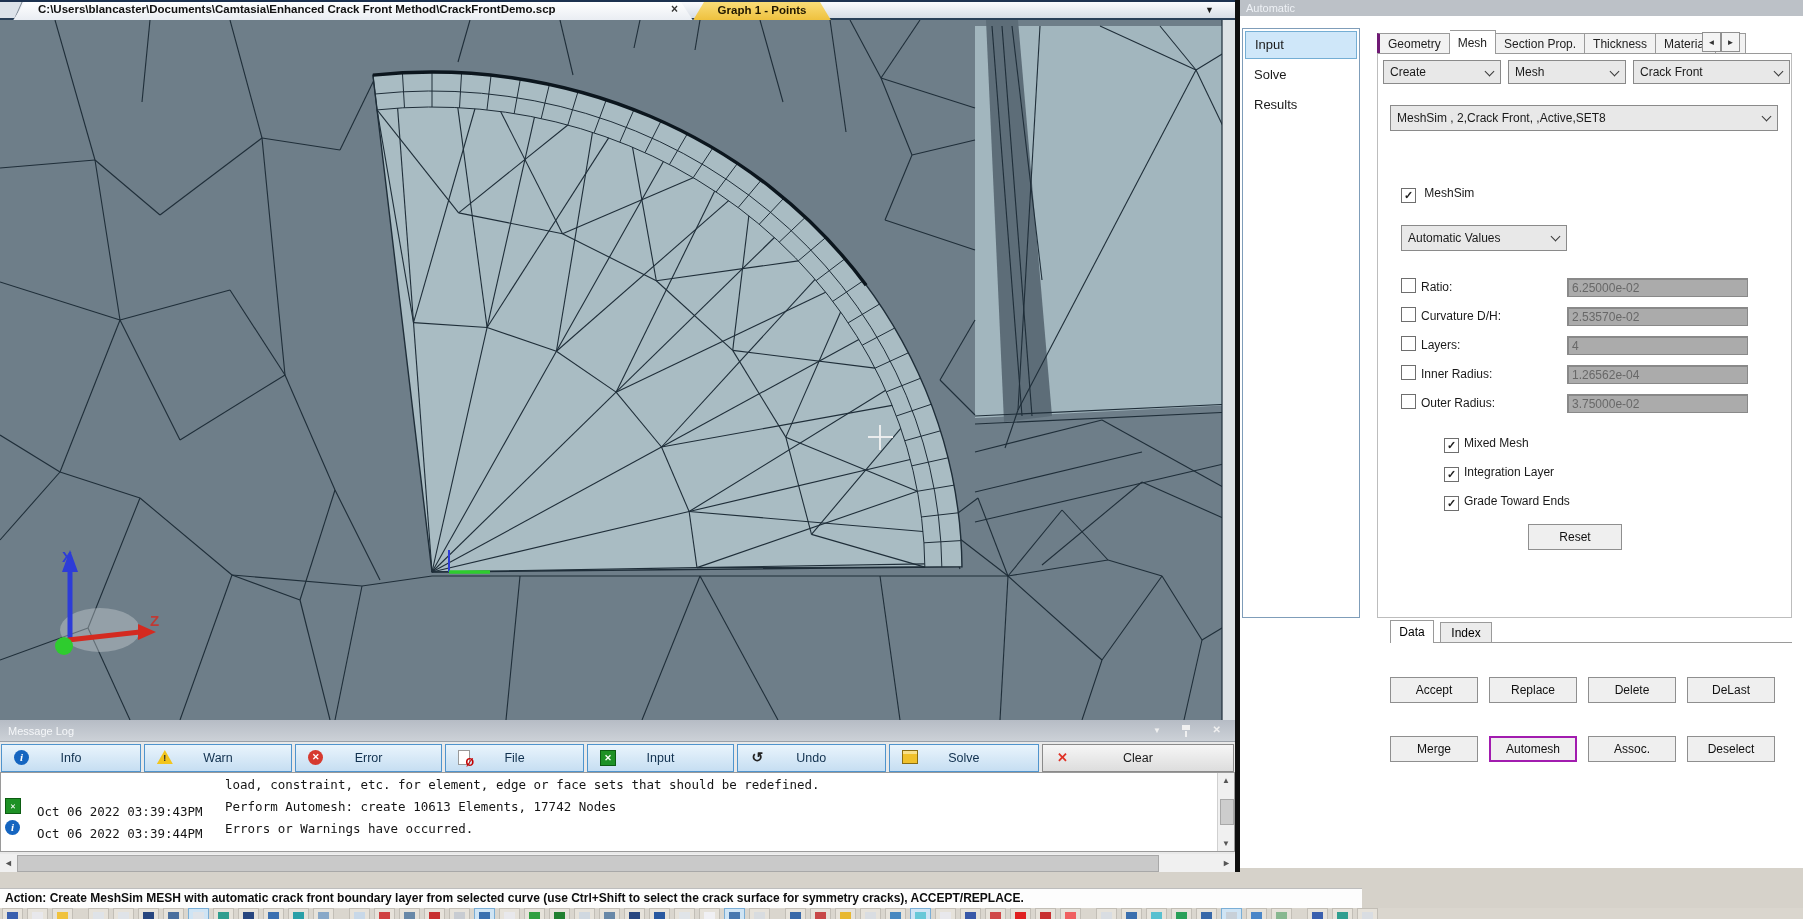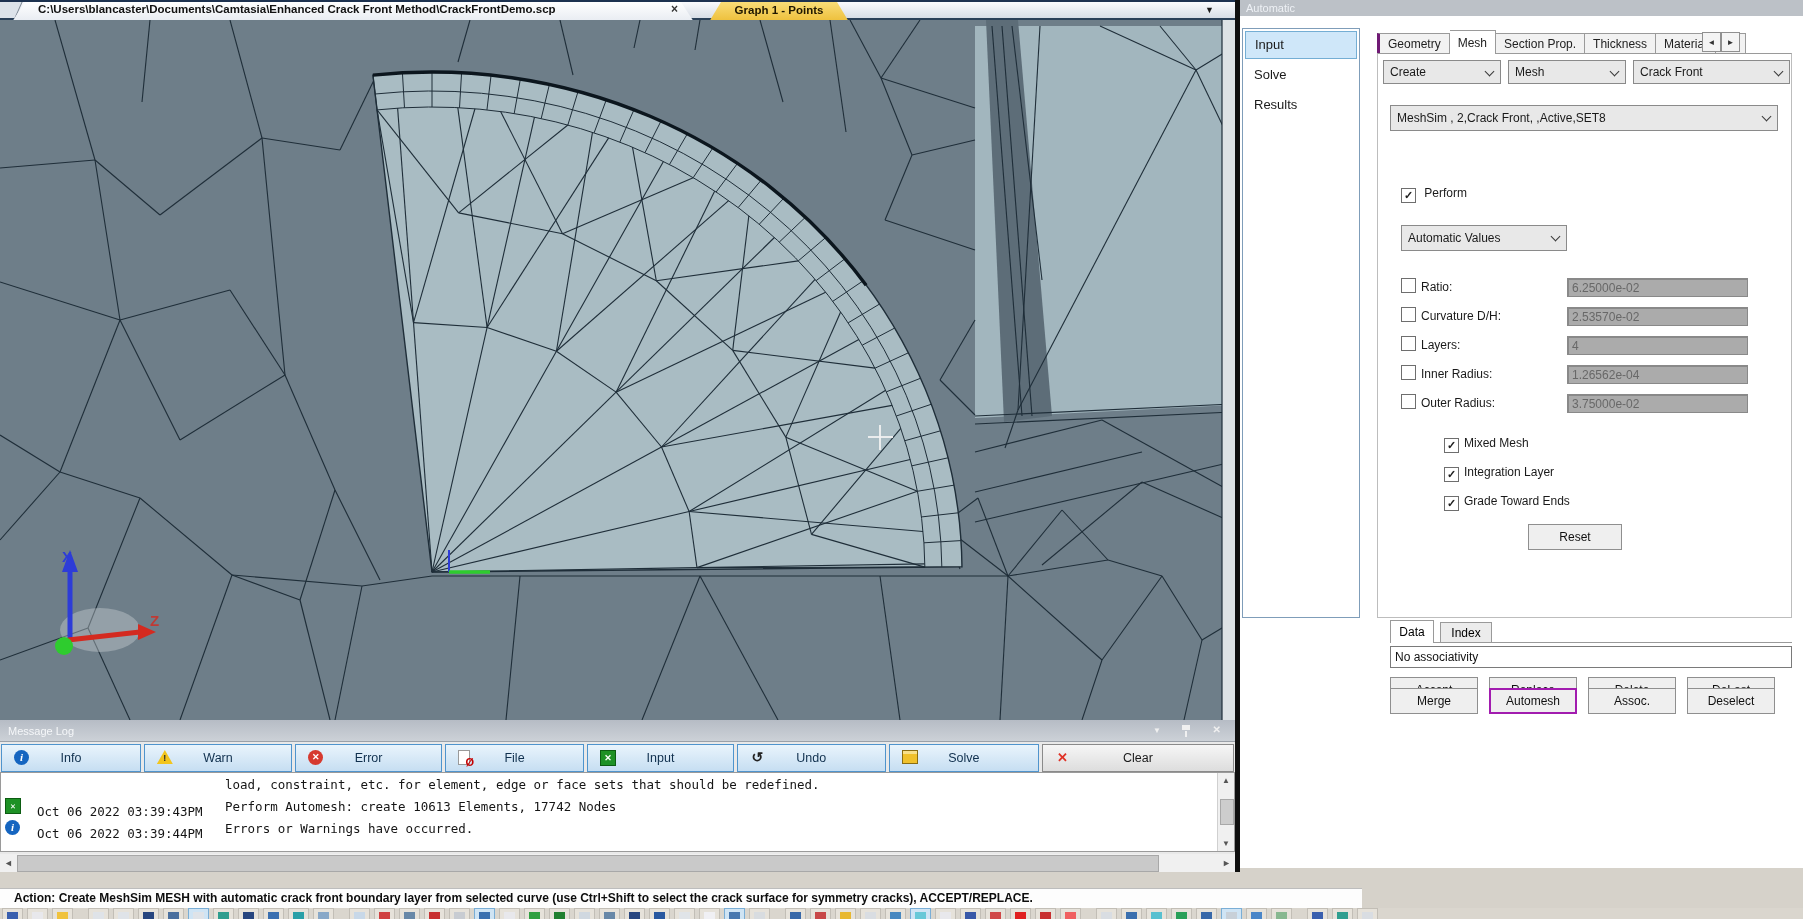--- a/index.html
+++ b/index.html
@@ -9,21 +9,21 @@
   
   .tabbar{position:absolute;left:0;top:0;width:1235px;height:20px;box-sizing:border-box;
           background:linear-gradient(#fafbfd,#d7dde5);border-top:2px solid #1d3250;border-bottom:2px solid #2a4058;}
   .tab-ghost{position:absolute;left:-8px;top:0;width:26px;height:16px;background:#dde3ea;
              transform:skewX(-24deg);border-right:1px solid #7c8692;}
   .file-tab{position:absolute;left:12px;top:0;width:682px;height:20px;
             background:linear-gradient(#ffffff,#e7ebf1);
             clip-path:polygon(0 100%,13px 0,calc(100% - 13px) 0,100% 100%);}
   .file-tab-label{position:absolute;left:26px;top:1px;font-size:11.5px;font-weight:bold;color:#111;white-space:nowrap;}
   .tab-close{position:absolute;right:16px;top:0px;font-size:12px;font-weight:bold;color:#333;cursor:pointer;}
-  .graph-tab{position:absolute;left:709px;top:0;width:140px;height:20px;
+  .graph-tab{position:absolute;left:692px;top:0;width:140px;height:20px;
              background:linear-gradient(#f9dd78,#edbe38);
              clip-path:polygon(0 100%,12px 0,calc(100% - 12px) 0,100% 100%);
              text-align:center;font-size:11.5px;font-weight:bold;color:#201800;line-height:16px;}
   .tabbar-drop{position:absolute;left:1205px;top:3px;font-size:9px;color:#1a1a1a;}
 
   
   .viewport{position:absolute;left:0;top:20px;width:1235px;height:700px;overflow:hidden;cursor:crosshair;}
 
   
   .vgap{position:absolute;left:1235px;top:0;width:5px;height:872px;background:#0f0f0f;}
@@ -73,21 +73,21 @@
              border:1px solid #8f8f8f;font-size:12px;font-family:inherit;color:#111;}
 
   .data-tab{position:absolute;left:150px;top:604px;width:44px;height:23px;background:#fff;border:1px solid #9a9a9a;
             border-bottom:none;text-align:center;line-height:22px;font-size:12px;z-index:2;box-sizing:border-box;}
   .index-tab{position:absolute;left:200px;top:606px;width:52px;height:21px;background:#ececec;border:1px solid #9a9a9a;
              text-align:center;line-height:20px;font-size:12px;box-sizing:border-box;}
   .tabline{position:absolute;left:150px;top:626px;width:402px;border-top:1px solid #9a9a9a;}
   .assoc-input{position:absolute;left:150px;top:630px;width:402px;height:22px;border:1px solid #7a7a7a;
                font-size:12px;padding:0 4px;box-sizing:border-box;font-family:inherit;color:#111;background:#fff;}
   .btn-row{position:absolute;left:150px;display:flex;gap:11px;}
-  .r1{top:661px;} .r2{top:672px;}
+  .r1{top:661px;} .r2{top:720px;}
   .sim-btn{width:88px;height:26px;background:#efefef;border:1px solid #8f8f8f;font-size:12px;
            font-family:inherit;color:#111;box-sizing:border-box;}
   .sim-btn.hl{border:2px solid #a21caf;}
 
   
   .msglog{position:absolute;left:0;top:720px;width:1235px;height:152px;background:#e9e9e9;}
   .ml-header{position:absolute;left:0;top:0;width:100%;height:22px;background:linear-gradient(#b6bcc5,#ccd1d7);
              box-sizing:border-box;border-bottom:1px solid #9aa0a8;}
   .ml-title{font-size:11px;color:#f5f7f9;line-height:22px;padding-left:8px;}
   .ml-hicon{position:absolute;top:4px;color:#f0f0f0;font-size:10px;cursor:pointer;}
@@ -128,21 +128,21 @@
   .ic-file{width:12px;height:15px;background:#fff;border:1px solid #9a9a9a;position:relative;box-sizing:border-box;}
   .ic-file .slash{position:absolute;right:-5px;bottom:-4px;color:#c40000;font-weight:bold;font-size:11px;line-height:11px;}
   .ic-input{width:14px;height:14px;background:#1e9125;border:1px solid #0c5c12;color:#fff;font-weight:bold;
             font-size:9px;line-height:14px;box-sizing:content-box;}
   .ic-undo{color:#222;font-weight:bold;font-size:14px;line-height:15px;width:15px;}
   .ic-solve{width:14px;height:12px;background:#f0c12c;border:1px solid #8a6d12;box-shadow:inset 0 3px 0 #f8e08a;box-sizing:content-box;}
   .ic-clear{color:#e03226;font-weight:bold;font-size:13px;line-height:15px;width:15px;}
 
   
   .action-bar{position:absolute;left:0;top:888px;width:1362px;height:20px;background:#fdfdfd;border-top:1px solid #bdbdbd;
-              box-sizing:border-box;font-size:12px;font-weight:bold;color:#0d0d0d;line-height:19px;padding-left:14px;
+              box-sizing:border-box;font-size:12px;font-weight:bold;color:#0d0d0d;line-height:19px;padding-left:5px;
               white-space:nowrap;overflow:hidden;}
   .bottom-toolbar{position:absolute;left:0;top:908px;width:1803px;height:11px;background:#dad6ce;overflow:hidden;
                   display:flex;gap:4px;padding-left:2px;}
   .tb-icon{flex:0 0 21px;width:21px;height:20px;border:1px solid #c2beb6;background:#e6e2da;box-sizing:border-box;}
   .tb-icon.sel{background:#cfe4f4;border-color:#7aaed6;}
   .tb-icon i{display:block;width:11px;height:11px;margin:3px auto 0;}
   .tb-sep{flex:0 0 7px;}
 </style>
 </head>
 <body>
@@ -390,21 +390,21 @@
         <span class="chev"></span>
       </div>
 
       <div class="combo c-meshset">
         <span>MeshSim ,  2,Crack Front, ,Active,SET8</span>
         <span class="chev"></span>
       </div>
 
       <label class="active-row">
         <span class="cb checked">✓</span>
-        <span>Perform</span>
+        <span>MeshSim</span>
       </label>
 
       <div class="combo c-values">
         <span>Automatic Values</span>
         <span class="chev"></span>
       </div>
 
       <div id="param-rows">
           <div class="param-row" style="top: 262px;"><label><span class="cb"></span><span>Ratio:</span></label><div class="pfield">6.25000e-02</div></div>
           <div class="param-row" style="top: 291px;"><label><span class="cb"></span><span>Curvature D/H:</span></label><div class="pfield">2.53570e-02</div></div>
@@ -417,21 +417,20 @@
           <label class="option-row" style="top: 449px;"><span class="cb checked">✓</span><span>Integration Layer</span></label>
           <label class="option-row" style="top: 478px;"><span class="cb checked">✓</span><span>Grade Toward Ends</span></label>
         </div>
 
       <button class="reset-btn">Reset</button>
 
       <div class="tabline"></div>
       <div class="data-tab">Data</div>
       <div class="index-tab">Index</div>
 
-      <input class="assoc-input" value="No associativity" style="">
 
       <div class="btn-row r1" id="btn-row1">
           <button class="sim-btn">Accept</button>
           <button class="sim-btn">Replace</button>
           <button class="sim-btn">Delete</button>
           <button class="sim-btn">DeLast</button>
         </div>
       <div class="btn-row r2" id="btn-row2">
           <button class="sim-btn">Merge</button>
           <button class="sim-btn hl">Automesh</button>

